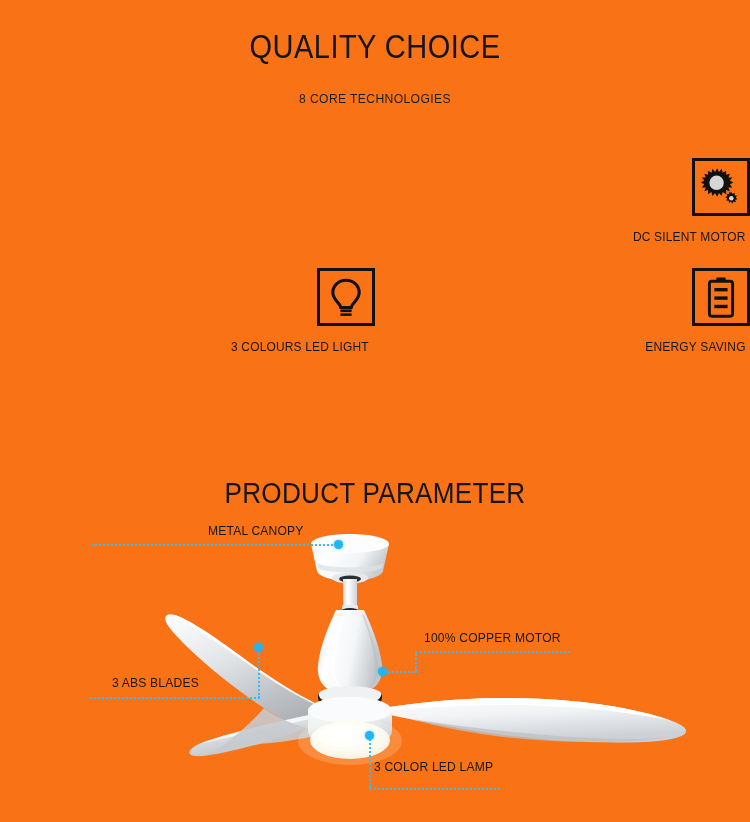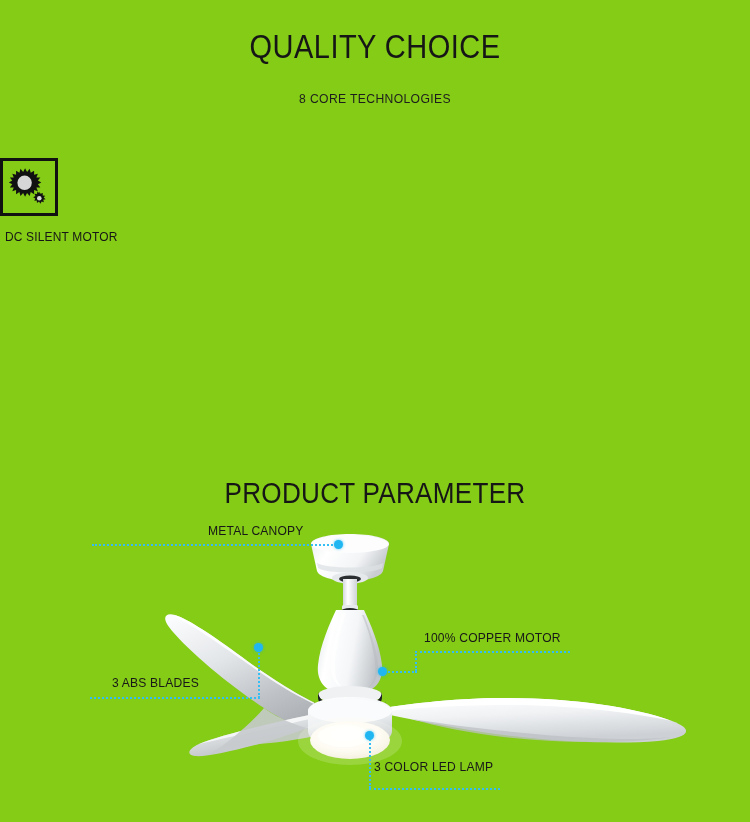--- a/index.html
+++ b/index.html
@@ -14,21 +14,21 @@
     font-family: "Liberation Sans", "DejaVu Sans", sans-serif;
     color: #1b1b1b;
     overflow: hidden;
     position: relative;
   }
 
   .page {
     position: relative;
     width: 750px;
     height: 822px;
-    background: #84cc16;
+    background: #f97316;
   }
 
   
   .headline {
     position: absolute;
     top: 28px;
     left: 0;
     width: 750px;
     text-align: center;
     font-size: 33px;
@@ -58,21 +58,21 @@
   }
   .feature-row {
     display: flex;
     width: 750px;
     margin-bottom: 24px;
   }
   .feature {
     flex: 1 1 0;
     display: flex;
     flex-direction: column;
-    align-items: flex-start;
+    align-items: flex-end;
   }
   .icon-box {
     width: 58px;
     height: 58px;
     border: 3px solid #111;
     box-sizing: border-box;
     display: flex;
     align-items: center;
     justify-content: center;
     background: transparent;
@@ -180,21 +180,45 @@
         <div class="feature-label">DC SILENT MOTOR</div>
       </div>
 
 
 
 
     </div>
 
     <div class="feature-row" style="margin-top:20px;">
 
-
+      <div class="feature">
+        <div class="icon-box">
+          <svg width="38" height="40" viewBox="0 0 38 40">
+            <path d="M19 3.2 C11.4 3.2 5.8 9 5.8 15.6 C5.8 20.4 9.1 23.6 11.6 26.4
+                     C13 28 13.6 29.2 13.6 30.6 L24.4 30.6 C24.4 29.2 25 28 26.4 26.4
+                     C28.9 23.6 32.2 20.4 32.2 15.6 C32.2 9 26.6 3.2 19 3.2 Z" fill="none" stroke="#111" stroke-width="3.1" stroke-linejoin="round"></path>
+            <rect x="13.4" y="32.6" width="11.2" height="2.5" fill="#111"></rect>
+            <rect x="13.4" y="36.4" width="11.2" height="2.5" fill="#111"></rect>
+          </svg>
+        </div>
+        <div class="feature-label">3 COLOURS LED LIGHT</div>
+      </div>
+
+      <div class="feature">
+        <div class="icon-box">
+          <svg width="34" height="42" viewBox="0 0 34 42">
+            <rect x="12.4" y="1.5" width="9.2" height="3.6" fill="#111"></rect>
+            <rect x="5.4" y="5.2" width="23.2" height="35" rx="2.4" fill="none" stroke="#111" stroke-width="2.9"></rect>
+            <rect x="10.4" y="12" width="13.2" height="3.4" fill="#111"></rect>
+            <rect x="10.4" y="20.4" width="13.2" height="3.4" fill="#111"></rect>
+            <rect x="10.4" y="28.8" width="13.2" height="3.4" fill="#111"></rect>
+          </svg>
+        </div>
+        <div class="feature-label">ENERGY SAVING</div>
+      </div>
 
 
 
     </div>
   </div>
 
   <div class="headline2">PRODUCT PARAMETER</div>
 
   <div class="product-stage">
 

